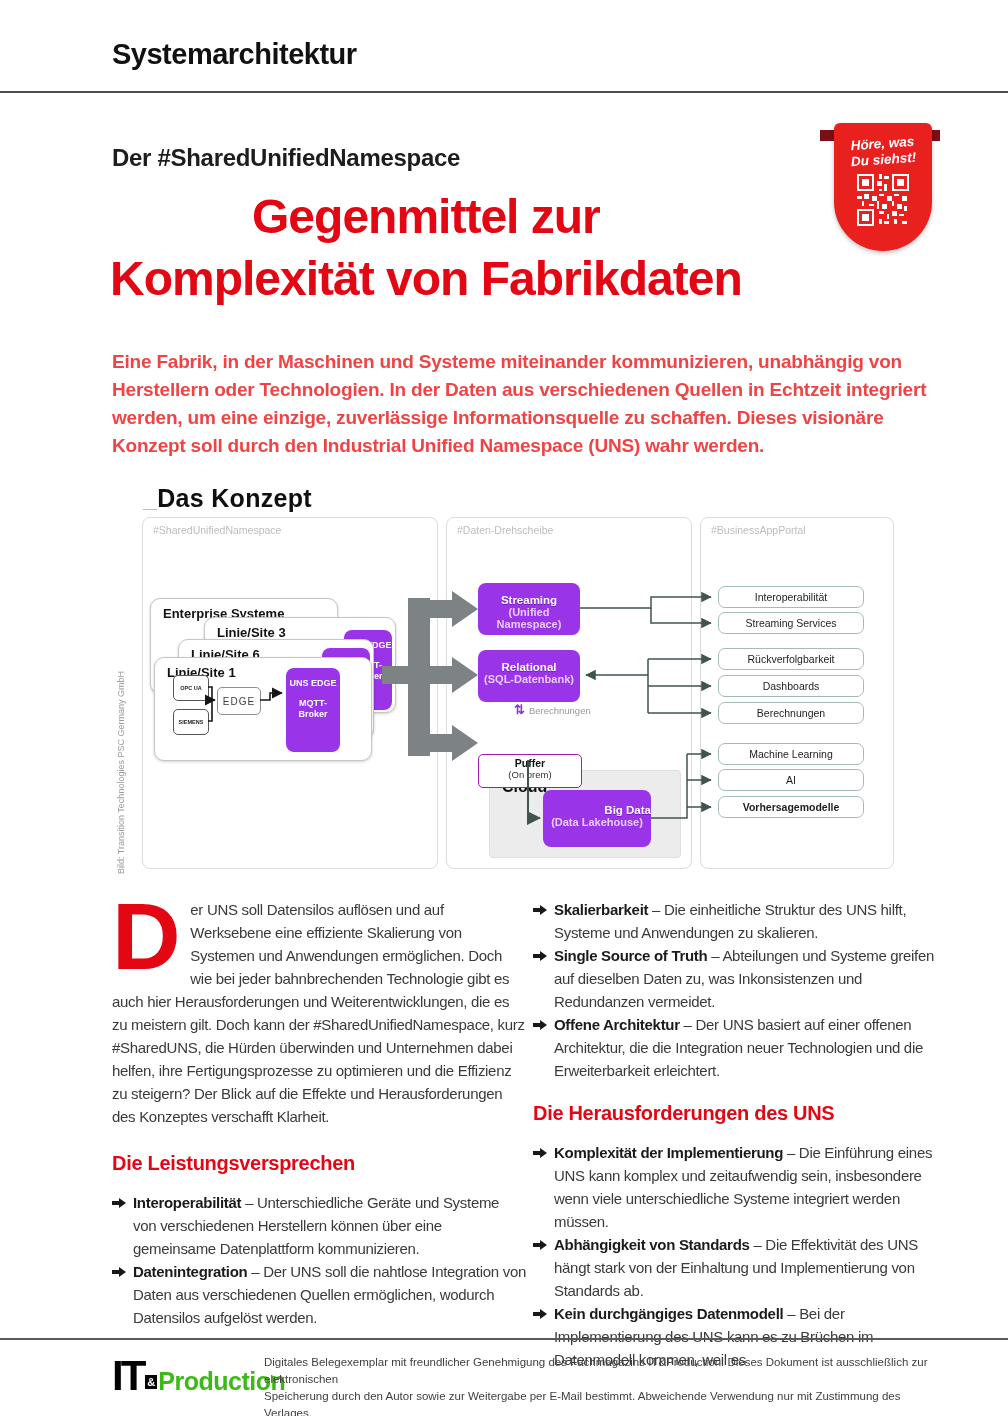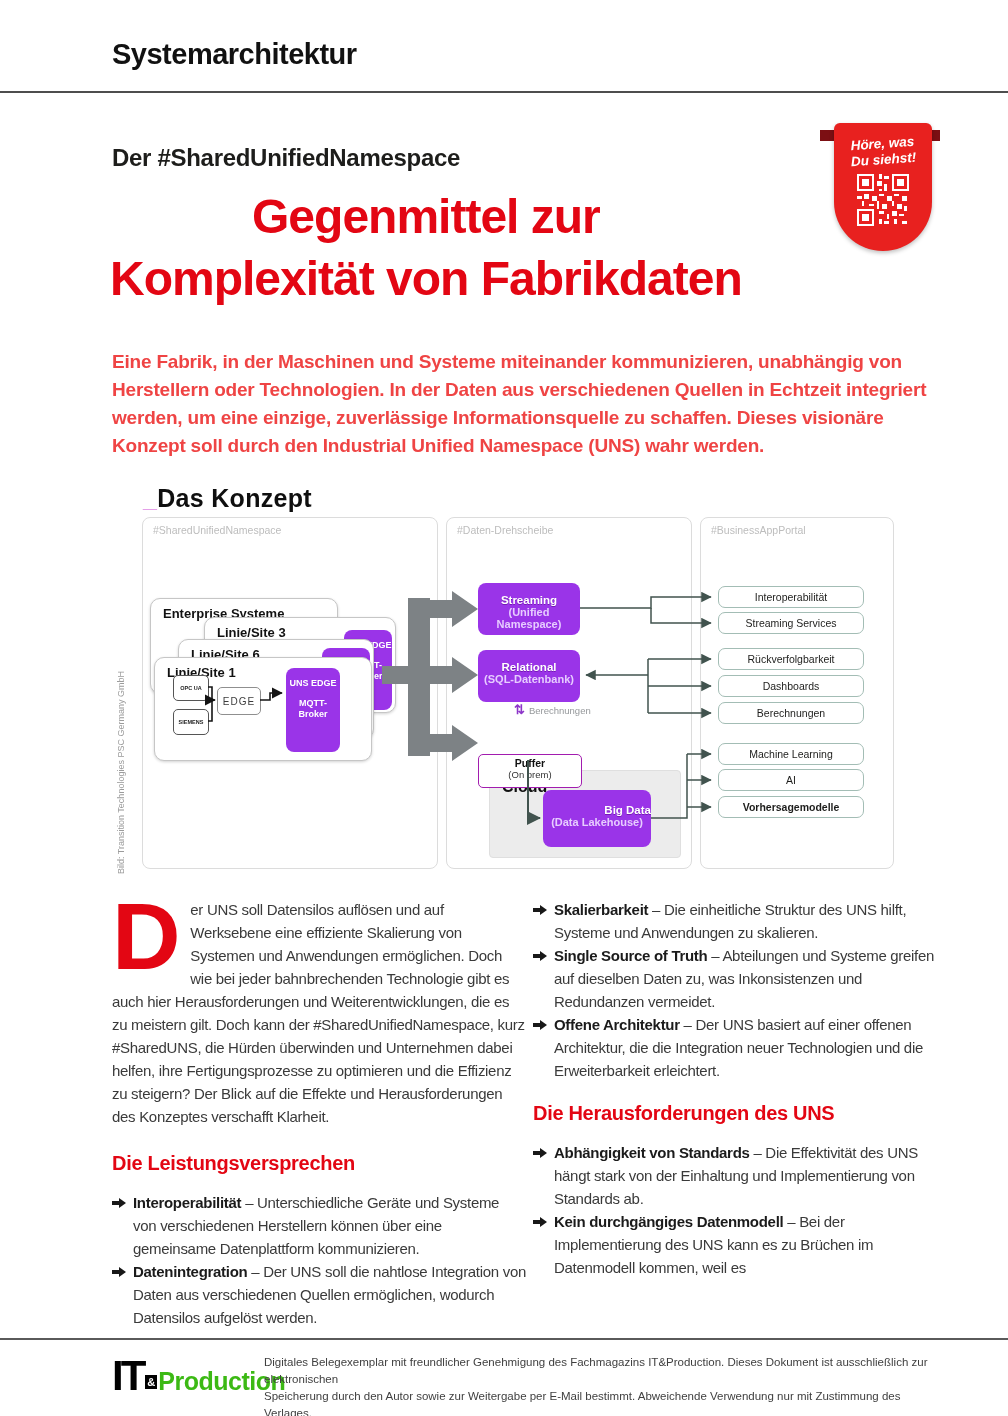--- a/index.html
+++ b/index.html
@@ -312,20 +312,24 @@
       <span class="barrow"></span>
       <b>Single Source of Truth</b> <span>– Abteilungen und Systeme greifen auf dieselben Daten zu, was Inkonsistenzen und Redundanzen vermeidet.</span>
     </div>
     <div class="bullet">
       <span class="barrow"></span>
       <b>Offene Architektur</b> <span>– Der UNS basiert auf einer offenen Architektur, die die Integration neuer Technologien und die Erweiterbarkeit erleichtert.</span>
     </div>
     <h2 class="red-h">Die Herausforderungen des UNS</h2>
     <div class="bullet">
       <span class="barrow"></span>
+      <b>Komplexität der Implementierung</b> <span>– Die Einführung eines UNS kann komplex und zeitaufwendig sein, insbesondere wenn viele unterschiedliche Systeme integriert werden müssen.</span>
+    </div>
+    <div class="bullet">
+      <span class="barrow"></span>
       <b>Abhängigkeit von Standards</b> <span>– Die Effektivität des UNS hängt stark von der Einhaltung und Implementierung von Standards ab.</span>
     </div>
     <div class="bullet">
       <span class="barrow"></span>
       <b>Kein durchgängiges Datenmodell</b> <span>– Bei der Implementierung des UNS kann es zu Brüchen im Datenmodell kommen, weil es</span>
     </div>
   </div>
 
   <div class="footer-rule"></div>
   <div class="footer-logo">

